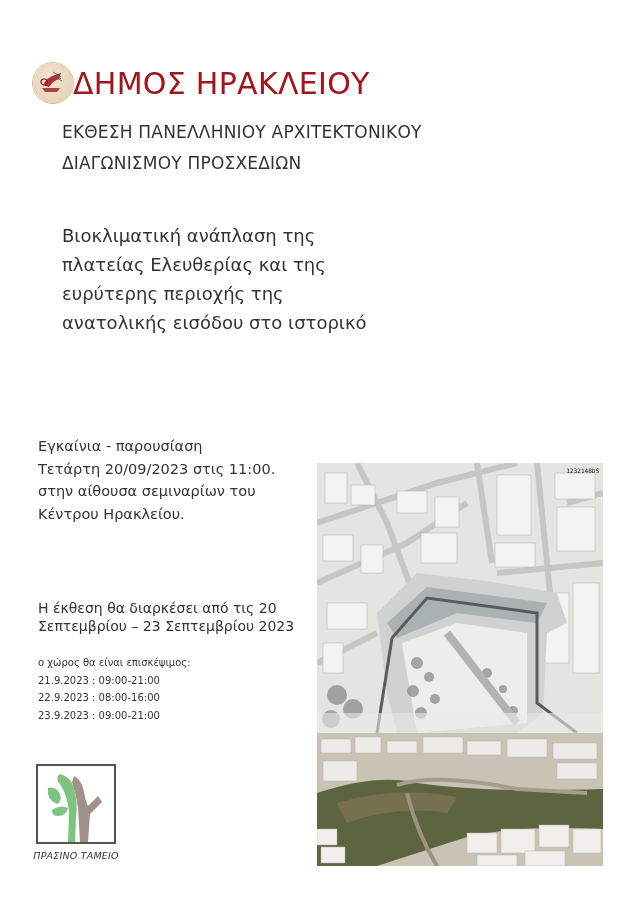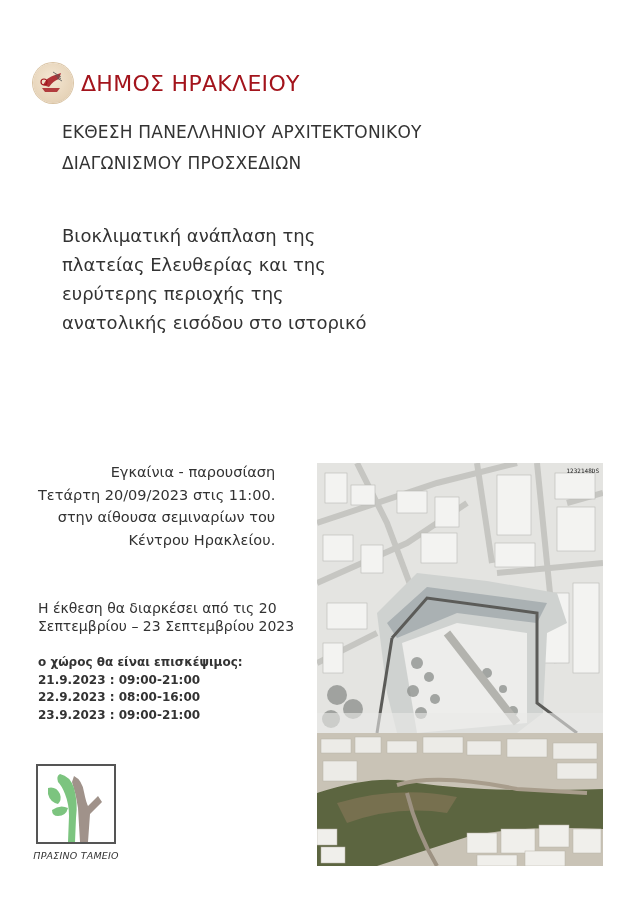--- a/index.html
+++ b/index.html
@@ -4,26 +4,26 @@
   <style>
     html, body { margin: 0; padding: 0; }
     body {
       width: 640px; height: 905px; background: #ffffff; position: relative; overflow: hidden;
       font-family: "DejaVu Sans", sans-serif; color: #2a2a2a;
     }
     .abs { position: absolute; }
     .municipality { left: 33px; top: 63px; display: flex; align-items: center; }
     .seal { width: 40px; height: 40px; border-radius: 50%; background: radial-gradient(circle at 45% 40%, #f4e7d3 0%, #e6d3b8 70%, #c9b08c 100%); position: relative; box-shadow: 0 0 0 1px #d9c3a3; }
     .seal svg { position: absolute; left: 0; top: 0; }
-    .muni-name { font-size: 22px; color: #a3141c; margin-left: 8px; letter-spacing: 0.3px; font-weight: normal; }
+    .muni-name { font-size: 30px; color: #a3141c; margin-left: 0; letter-spacing: 0.3px; font-weight: normal; }
     .title { left: 62px; top: 117px; font-size: 17px; line-height: 31px; color: #333; letter-spacing: 0.2px; }
     .subtitle { left: 62px; top: 221px; font-size: 18px; line-height: 29px; color: #333; }
-    .opening { left: 38px; top: 461px; font-size: 14.5px; line-height: 22.5px; color: #333; text-align: right; }
+    .opening { left: 38px; top: 435px; font-size: 14.5px; line-height: 22.5px; color: #333; }
     .duration { left: 38px; top: 600px; font-size: 14px; line-height: 17.5px; color: #333; }
-    .hours { left: 38px; top: 654px; font-size: 12px; line-height: 17.5px; color: #333; font-weight: bold; }
+    .hours { left: 38px; top: 654px; font-size: 10px; line-height: 17.5px; color: #333; }
     .fund { left: 32px; top: 764px; width: 88px; text-align: center; font-style: italic; }
     .fund-box { width: 76px; height: 76px; margin: 0 auto; border: 2px solid #555; background: #fff; position: relative; }
     .fund-label { font-size: 9.5px; color: #333; margin-top: 6px; letter-spacing: 0.2px; }
     .visual { left: 317px; top: 463px; width: 286px; height: 403px; overflow: hidden; background: #d9d9d6; }
     .map { position: absolute; left: 0; top: 0; width: 286px; height: 270px; background: #e3e3e0; overflow: hidden; }
     .aerial { position: absolute; left: 0; top: 270px; width: 286px; height: 133px; background: #b9b3a6; overflow: hidden; }
     .map-code { position: absolute; right: 4px; top: 4px; font-size: 6px; color: #222; font-family: "DejaVu Sans Mono", monospace; }
   </style>
 </head>
 <body>

